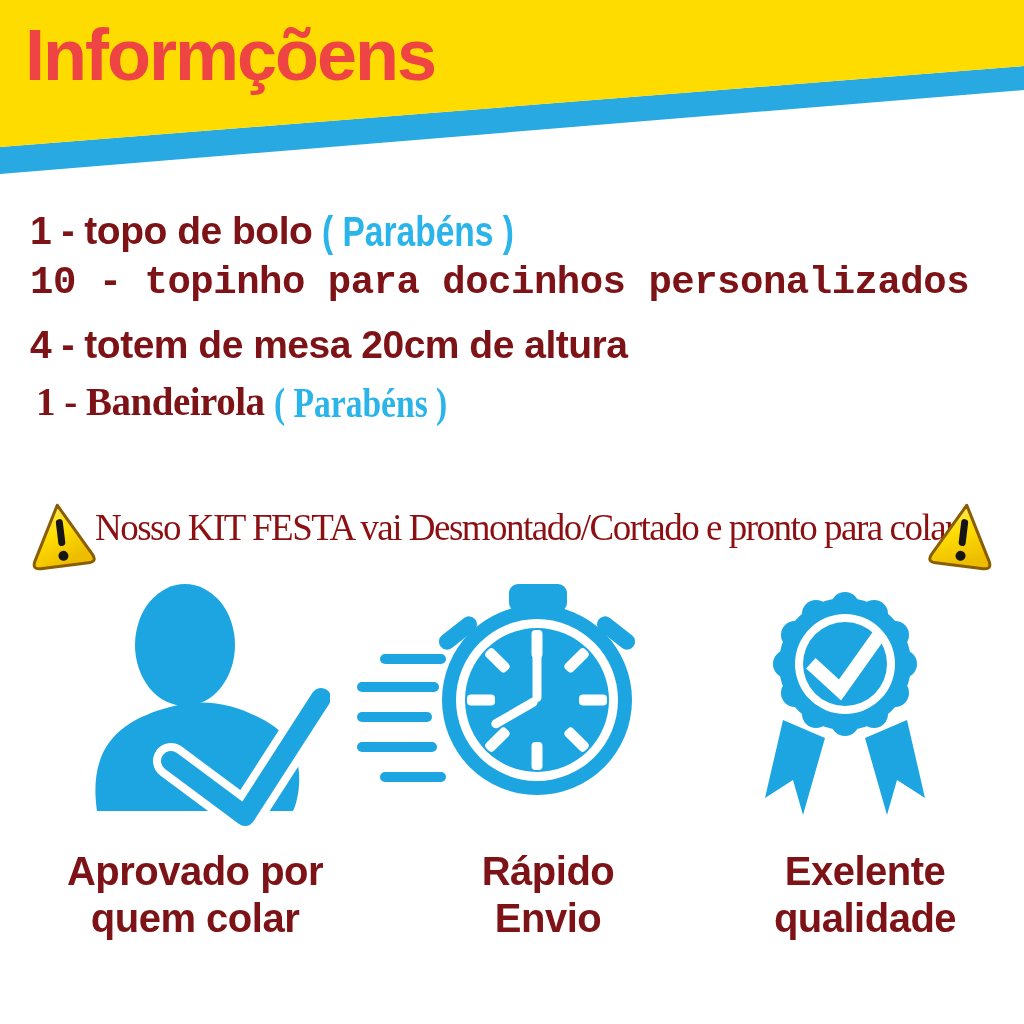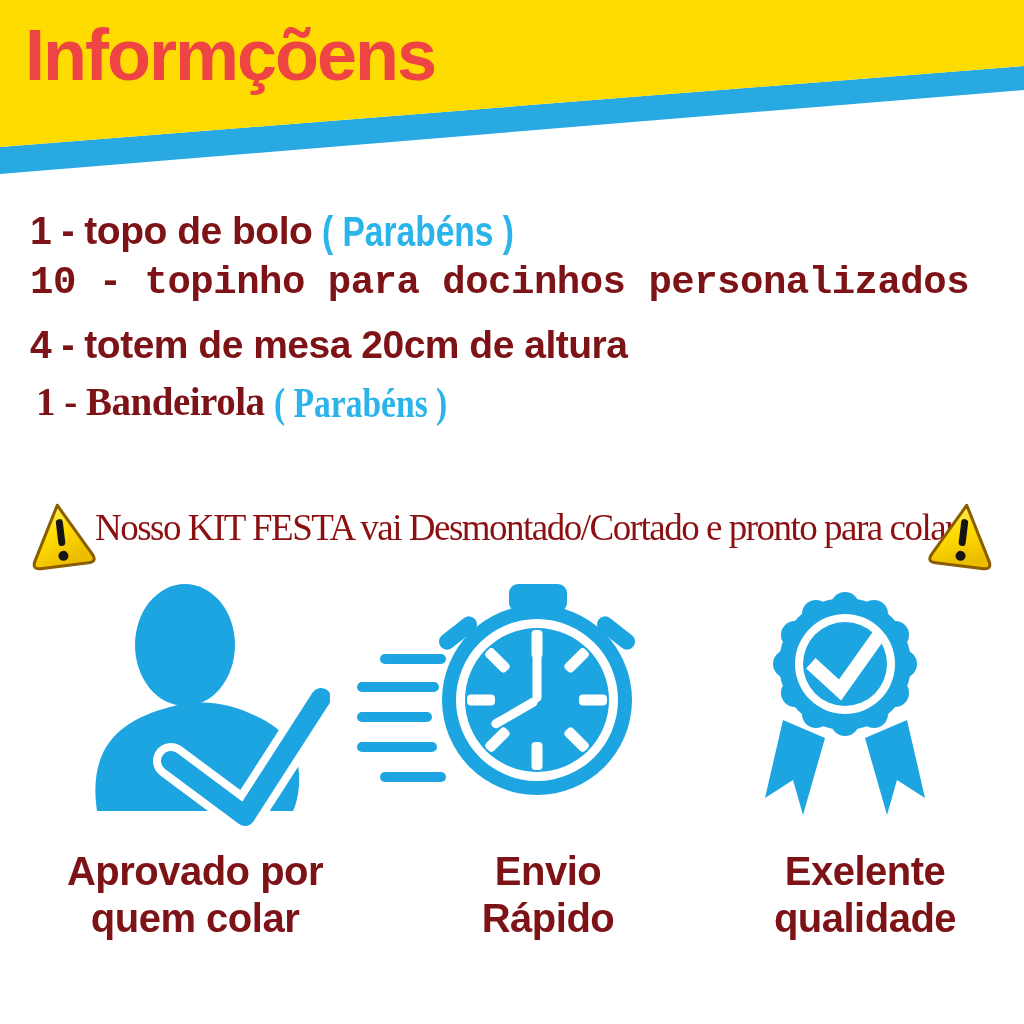--- a/index.html
+++ b/index.html
@@ -177,21 +177,21 @@
     <circle cx="82" cy="84" r="50" fill="#ffffff"></circle>
     <circle cx="82" cy="84" r="42" fill="#1CA5E0"></circle>
     <path d="M 53,88 L 77,110 L 114,58" fill="none" stroke="#ffffff" stroke-width="14" stroke-linecap="square" stroke-linejoin="miter"></path>
   </svg>
 
   <div class="caption" style="left:15px;">
     <div>Aprovado por</div>
     <div>quem colar</div>
   </div>
   <div class="caption" style="left:368px;">
+    <div>Rápido</div>
     <div>Envio</div>
-    <div>Rápido</div>
   </div>
   <div class="caption" style="left:685px;">
     <div>Exelente</div>
     <div>qualidade</div>
   </div>
 
 </div>
 
 </body></html>

